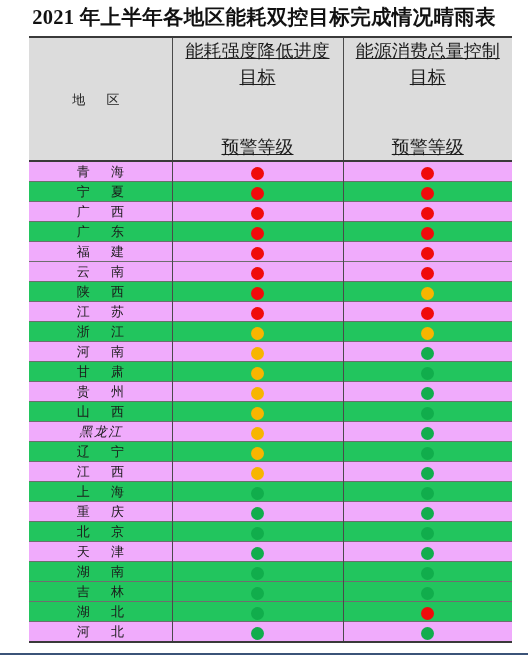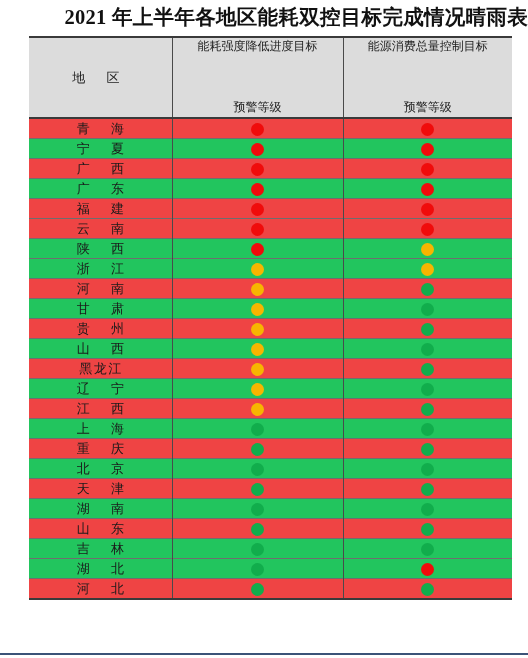--- a/index.html
+++ b/index.html
@@ -13,21 +13,21 @@
     overflow: hidden;
     font-family: "Liberation Serif", "DejaVu Serif", serif;
     position: relative;
   }
 
   #page-title {
     position: absolute;
     left: 0;
     top: 3px;
     width: 528px;
-    text-align: right;
+    text-align: center;
     font-family: "Liberation Serif", "DejaVu Serif", serif;
     font-weight: bold;
     font-size: 20.5px;
     letter-spacing: 0.3px;
     color: #111111;
     white-space: nowrap;
   }
 
   #energy-table-wrap {
     position: absolute;
@@ -62,53 +62,54 @@
   }
   tr.header-row th.sep-left { border-left: 1.5px solid #4a4a4a; }
 
   .hdr-region {
     font-size: 13px;
     letter-spacing: 9px;
     text-indent: 9px;
     line-height: 1.3;
   }
   .hdr-metric {
-    font-size: 12px;
+    font-size: 18px;
     line-height: 1.45;
     padding: 0 6px;
+    text-decoration: underline;
   }
   .hdr-metric .l2 { display: block; margin-top: 44px; }
 
   
   tbody tr.data-row { height: 19px; }
   tbody tr.data-row td {
     border-top: 1.4px solid #6e6e6e;
     padding: 0;
     height: 19px;
     vertical-align: middle;
     text-align: center;
   }
   tbody tr.data-row:first-child td { border-top: none; }
   tbody tr.data-row td.sep-left { border-left: 1.5px solid #4a4a4a; }
 
-  tbody tr.row-light td { background: #ef4444; }
+  tbody tr.row-light td { background: #f0abfc; }
   tbody tr.row-dark  td { background: #22c55e; }
 
   tbody tr.data-row:last-child td { border-bottom: 2px solid #3a3a3a; }
 
   .region-name {
     font-size: 13px;
     color: #1a1a1a;
     letter-spacing: 9px;
     text-indent: 9px;
     font-family: "Liberation Serif", "DejaVu Serif", serif;
     line-height: 19px;
     display: block;
   }
-  .region-name.no-space { letter-spacing: 1.5px; text-indent: 1.5px; }
+  .region-name.no-space { letter-spacing: 1.5px; text-indent: 1.5px; font-style: italic; }
 
   .dot {
     display: inline-block;
     width: 13px;
     height: 13px;
     border-radius: 50%;
     vertical-align: middle;
   }
   .dot-red    { background: #f00b0b; }
   .dot-yellow { background: #f7b500; }
@@ -197,20 +198,27 @@
           <td class="sep-left"><span class="dot dot-red"></span></td>
           <td class="sep-left"><span class="dot dot-red"></span></td>
         </tr>
         <tr class="data-row row-dark">
           <td>
             <span class="region-name">陕  西</span>
           </td>
           <td class="sep-left"><span class="dot dot-red"></span></td>
           <td class="sep-left"><span class="dot dot-yellow"></span></td>
         </tr>
+        <tr class="data-row row-light">
+          <td>
+            <span class="region-name">江  苏</span>
+          </td>
+          <td class="sep-left"><span class="dot dot-red"></span></td>
+          <td class="sep-left"><span class="dot dot-red"></span></td>
+        </tr>
         <tr class="data-row row-dark">
           <td>
             <span class="region-name">浙  江</span>
           </td>
           <td class="sep-left"><span class="dot dot-yellow"></span></td>
           <td class="sep-left"><span class="dot dot-yellow"></span></td>
         </tr>
         <tr class="data-row row-light">
           <td>
             <span class="region-name">河  南</span>
@@ -284,27 +292,20 @@
         <tr class="data-row row-light">
           <td>
             <span class="region-name">天  津</span>
           </td>
           <td class="sep-left"><span class="dot dot-green"></span></td>
           <td class="sep-left"><span class="dot dot-green"></span></td>
         </tr>
         <tr class="data-row row-dark">
           <td>
             <span class="region-name">湖  南</span>
-          </td>
-          <td class="sep-left"><span class="dot dot-green"></span></td>
-          <td class="sep-left"><span class="dot dot-green"></span></td>
-        </tr>
-        <tr class="data-row row-light">
-          <td>
-            <span class="region-name">山  东</span>
           </td>
           <td class="sep-left"><span class="dot dot-green"></span></td>
           <td class="sep-left"><span class="dot dot-green"></span></td>
         </tr>
         <tr class="data-row row-dark">
           <td>
             <span class="region-name">吉  林</span>
           </td>
           <td class="sep-left"><span class="dot dot-green"></span></td>
           <td class="sep-left"><span class="dot dot-green"></span></td>

